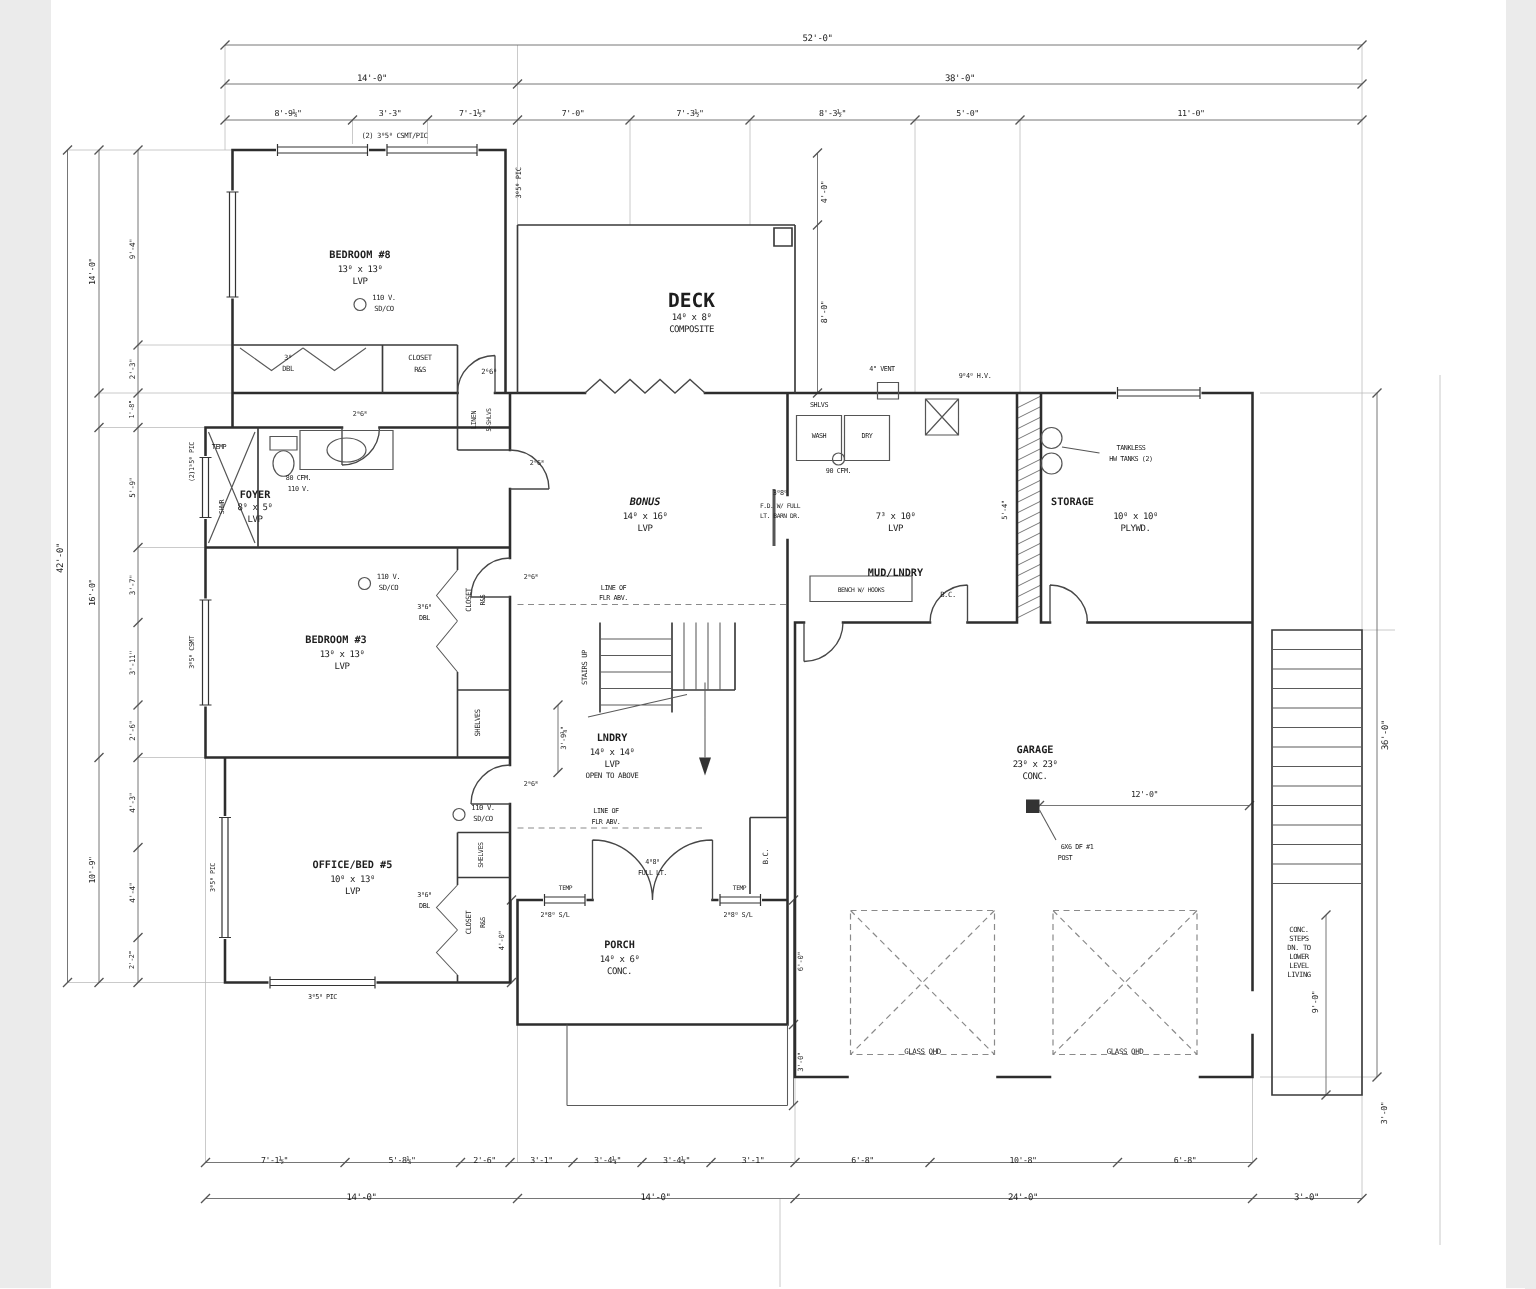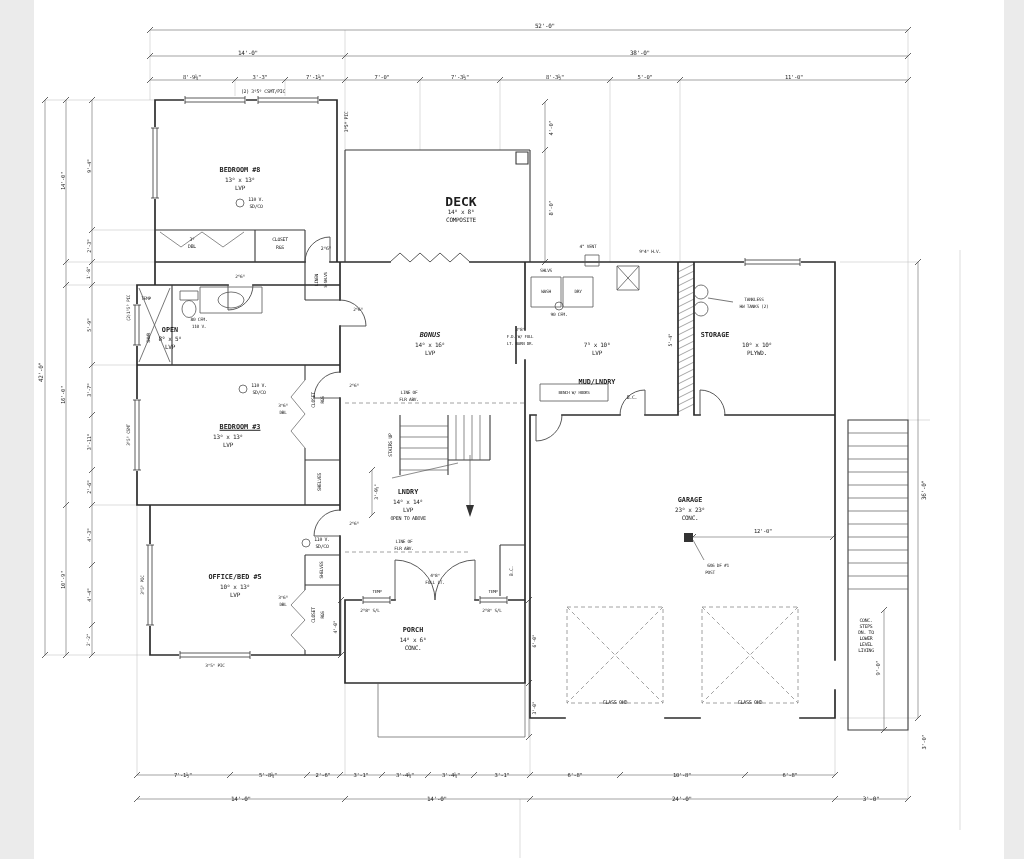--- a/index.html
+++ b/index.html
@@ -270,24 +270,24 @@
       <span class="lbl" style="left: 377px; top: 492px; font-size: 4.8px; transform: translate(-50%, -50%) rotate(-90deg);">3'-9¼"</span>
       <span class="lbl" style="left: 336px; top: 627px; font-size: 4.8px; transform: translate(-50%, -50%) rotate(-90deg);">4'-0"</span>
       <span class="lbl" style="left: 535px; top: 641px; font-size: 4.8px; transform: translate(-50%, -50%) rotate(-90deg);">6'-0"</span>
       <span class="lbl" style="left: 535px; top: 708px; font-size: 4.8px; transform: translate(-50%, -50%) rotate(-90deg);">3'-0"</span>
       <span class="lbl b" style="left: 240px; top: 170px; font-size: 6.8px; transform: translate(-50%, -50%);">BEDROOM #8</span>
       <span class="lbl" style="left: 240px; top: 180px; font-size: 6px; transform: translate(-50%, -50%);">13⁰ x 13⁰</span>
       <span class="lbl" style="left: 240px; top: 188px; font-size: 6px; transform: translate(-50%, -50%);">LVP</span>
       <span class="lbl b" style="left: 461px; top: 202px; font-size: 13px; transform: translate(-50%, -50%);">DECK</span>
       <span class="lbl" style="left: 461px; top: 212px; font-size: 6px; transform: translate(-50%, -50%);">14⁰ x 8⁰</span>
       <span class="lbl" style="left: 461px; top: 220px; font-size: 6px; transform: translate(-50%, -50%);">COMPOSITE</span>
-      <span class="lbl b" style="left: 170px; top: 330px; font-size: 6.8px; transform: translate(-50%, -50%);">OPEN</span>
+      <span class="lbl b" style="left: 170px; top: 330px; font-size: 6.8px; transform: translate(-50%, -50%);">FOYER</span>
       <span class="lbl" style="left: 170px; top: 339px; font-size: 6px; transform: translate(-50%, -50%);">8⁹ x 5⁰</span>
       <span class="lbl" style="left: 170px; top: 347px; font-size: 6px; transform: translate(-50%, -50%);">LVP</span>
-      <span class="lbl b" style="left: 240px; top: 427px; font-size: 6.8px; transform: translate(-50%, -50%); text-decoration: underline;">BEDROOM #3</span>
+      <span class="lbl b" style="left: 224px; top: 427px; font-size: 6.8px; transform: translate(-50%, -50%);">BEDROOM #3</span>
       <span class="lbl" style="left: 228px; top: 437px; font-size: 6px; transform: translate(-50%, -50%);">13⁰ x 13⁰</span>
       <span class="lbl" style="left: 228px; top: 445px; font-size: 6px; transform: translate(-50%, -50%);">LVP</span>
       <span class="lbl b" style="left: 235px; top: 577px; font-size: 6.8px; transform: translate(-50%, -50%);">OFFICE/BED #5</span>
       <span class="lbl" style="left: 235px; top: 587px; font-size: 6px; transform: translate(-50%, -50%);">10⁰ x 13⁰</span>
       <span class="lbl" style="left: 235px; top: 595px; font-size: 6px; transform: translate(-50%, -50%);">LVP</span>
       <span class="lbl b" style="left: 430px; top: 335px; font-size: 6.8px; transform: translate(-50%, -50%); font-style: italic;">BONUS</span>
       <span class="lbl" style="left: 430px; top: 345px; font-size: 6px; transform: translate(-50%, -50%);">14⁰ x 16⁰</span>
       <span class="lbl" style="left: 430px; top: 353px; font-size: 6px; transform: translate(-50%, -50%);">LVP</span>
       <span class="lbl b" style="left: 408px; top: 492px; font-size: 6.8px; transform: translate(-50%, -50%);">LNDRY</span>
       <span class="lbl" style="left: 408px; top: 502px; font-size: 6px; transform: translate(-50%, -50%);">14⁰ x 14⁰</span>

